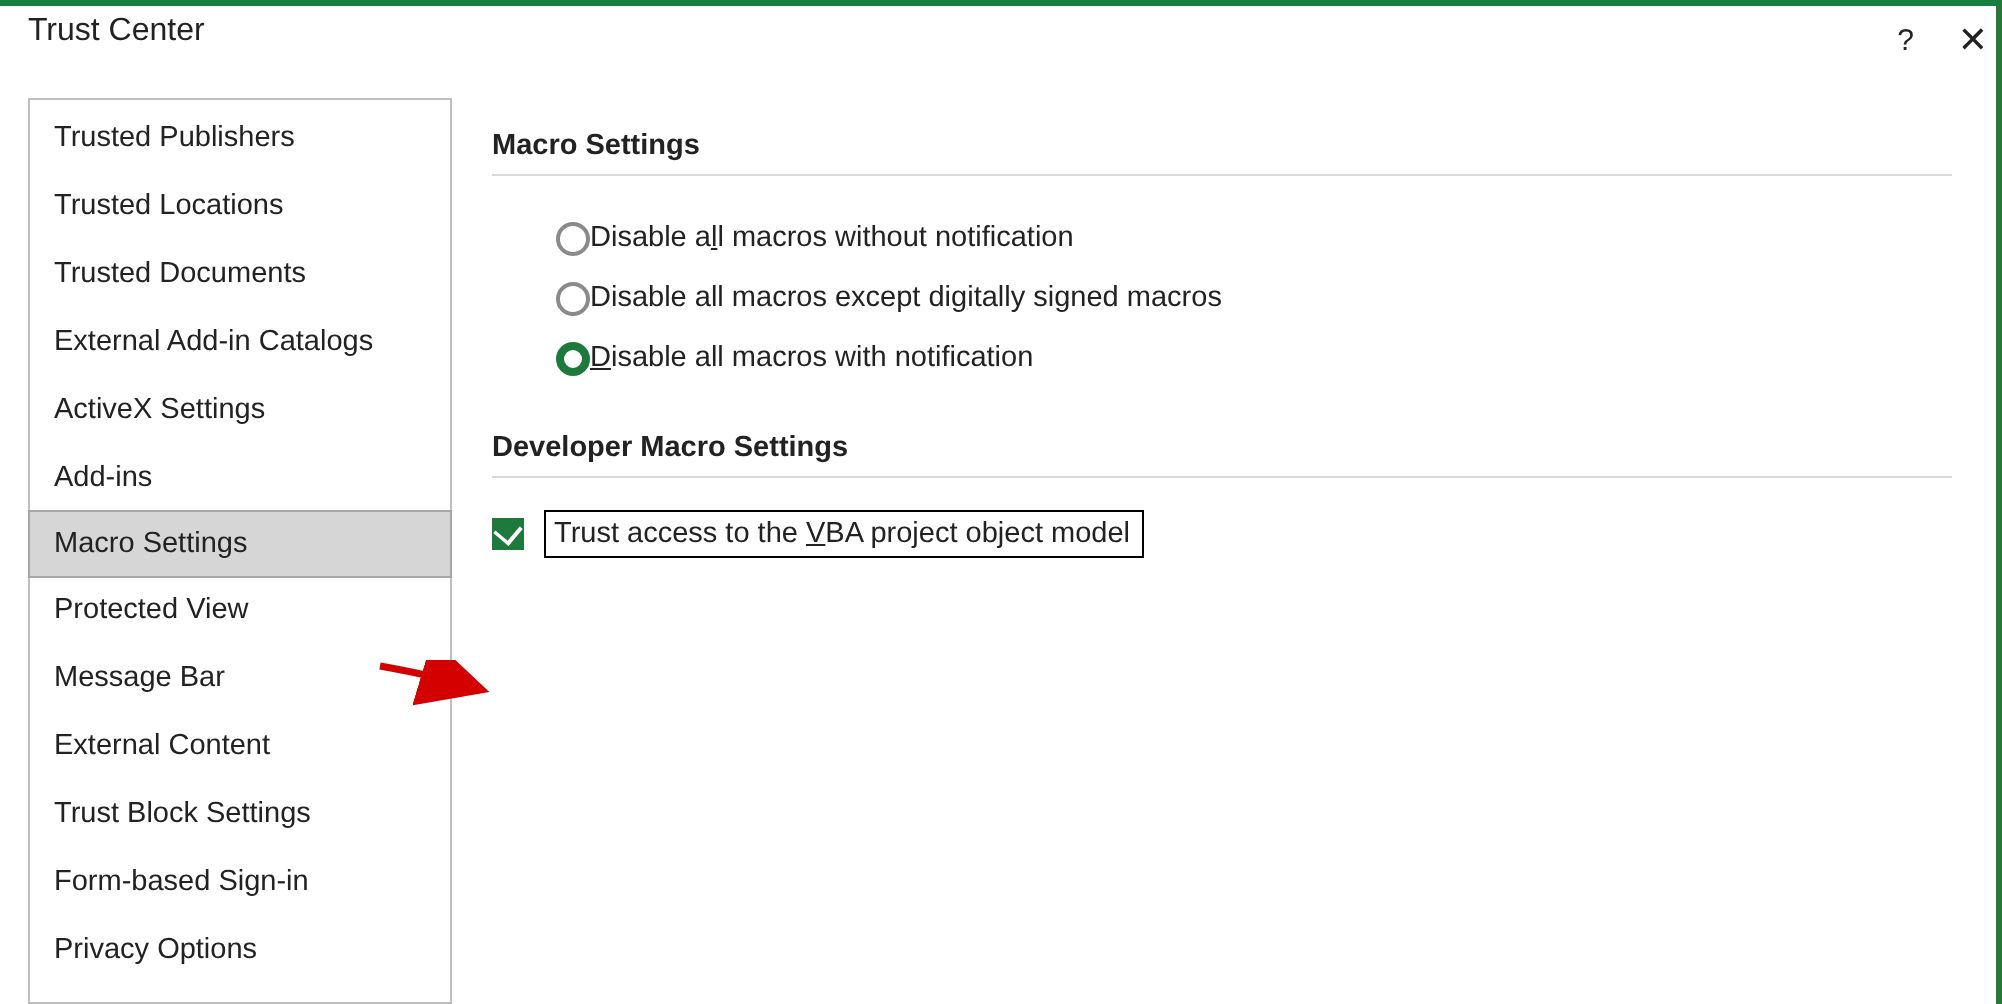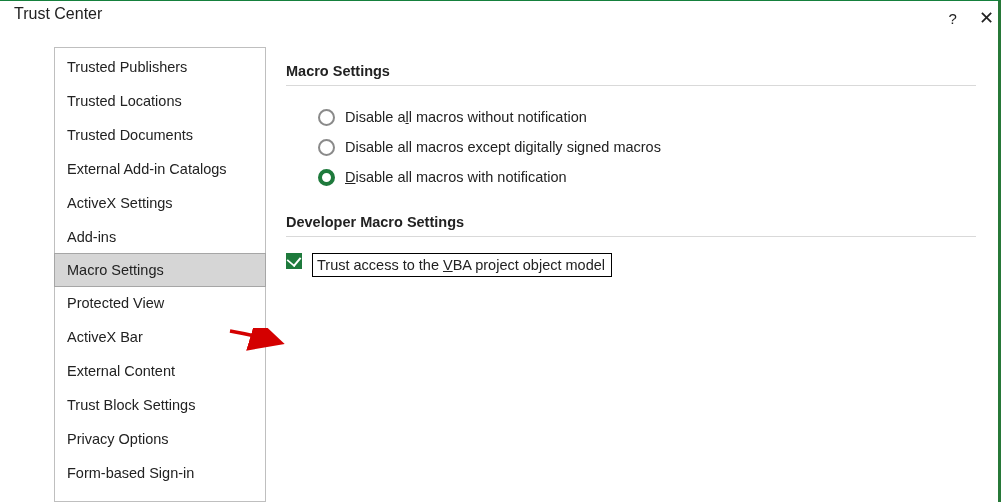--- a/index.html
+++ b/index.html
@@ -10,21 +10,21 @@
     color: #222;
     background: #fff;
     user-select: none;
   }
   .window {
     width: 1001px;
     height: 502px;
     position: relative;
     display: flex;
     flex-direction: column;
-    border-top: 1px solid #15803d;
+    border-top: 3px solid #15803d;
     border-right: 3px solid #277838;
   }
   .titlebar {
     height: 46px;
     display: flex;
     align-items: flex-start;
     justify-content: space-between;
     padding: 4px 0 0 14px;
   }
   .titlebar-title {
@@ -39,21 +39,20 @@
     font-size: 15px;
   }
   .help-icon { font-weight: 400; }
   .close-glyph { font-size: 18px; font-weight: 300; margin-right:-2px; }
   .body {
     flex: 1;
     display: flex;
     position: relative;
     padding: 0 0 0 14px;
     overflow: hidden;
-    margin-left: 40px;
   }
   .sidebar {
     width: 212px;
     border: 1px solid #bfbfbf;
     background: #fff;
     flex-shrink: 0;
     padding-top: 2px;
   }
   .sidebar-item {
     height: 34px;
@@ -84,21 +83,20 @@
     border-top: 1px solid #d9d9d9;
     margin: 4px 0 16px 0;
   }
   .radio-group {
     padding-left: 32px;
   }
   .radio-row {
     display: flex;
     align-items: center;
     height: 30px;
-    gap: 10px;
   }
   .radio-circle {
     width: 17px; height: 17px;
     border-radius: 50%;
     border: 2px solid #8a8a8a;
     flex-shrink: 0;
     position: relative;
   }
   .radio-circle.selected {
     border-color: #1e7a3c;
@@ -108,21 +106,21 @@
     content: "";
     position: absolute;
     inset: 2px;
     border-radius: 50%;
     background: #fff;
   }
   .radio-label { font-size: 14.5px; }
   .developer-block { margin-top: 22px; }
   .checkbox-row {
     display: flex;
-    align-items: flex-start;
+    align-items: center;
     gap: 10px;
     margin-top: 14px;
   }
   .checkbox {
     width: 16px; height: 16px;
     background: #1e7a3c;
     position: relative;
     flex-shrink: 0;
   }
   .checkbox::after {
@@ -182,33 +180,33 @@
         <div class="sidebar-item">
           <span>Add-ins</span>
         </div>
         <div class="sidebar-item selected">
           <span>Macro Settings</span>
         </div>
         <div class="sidebar-item">
           <span>Protected View</span>
         </div>
         <div class="sidebar-item">
-          <span>ActiveX Bar</span>
+          <span>Message Bar</span>
         </div>
         <div class="sidebar-item">
           <span>External Content</span>
         </div>
         <div class="sidebar-item">
           <span>Trust Block Settings</span>
         </div>
         <div class="sidebar-item">
+          <span>Form-based Sign-in</span>
+        </div>
+        <div class="sidebar-item">
           <span>Privacy Options</span>
-        </div>
-        <div class="sidebar-item">
-          <span>Form-based Sign-in</span>
         </div>
       </div>
 
     <div class="main">
       <div class="section-heading">Macro Settings</div>
       <hr class="section-rule">
       <div class="radio-group" id="radio-group">
           <div class="radio-row">
             <div class="radio-circle"></div>
             <span class="radio-label"><span>Disable a</span><span class="underline-char">l</span><span>l macros without notification</span></span>

